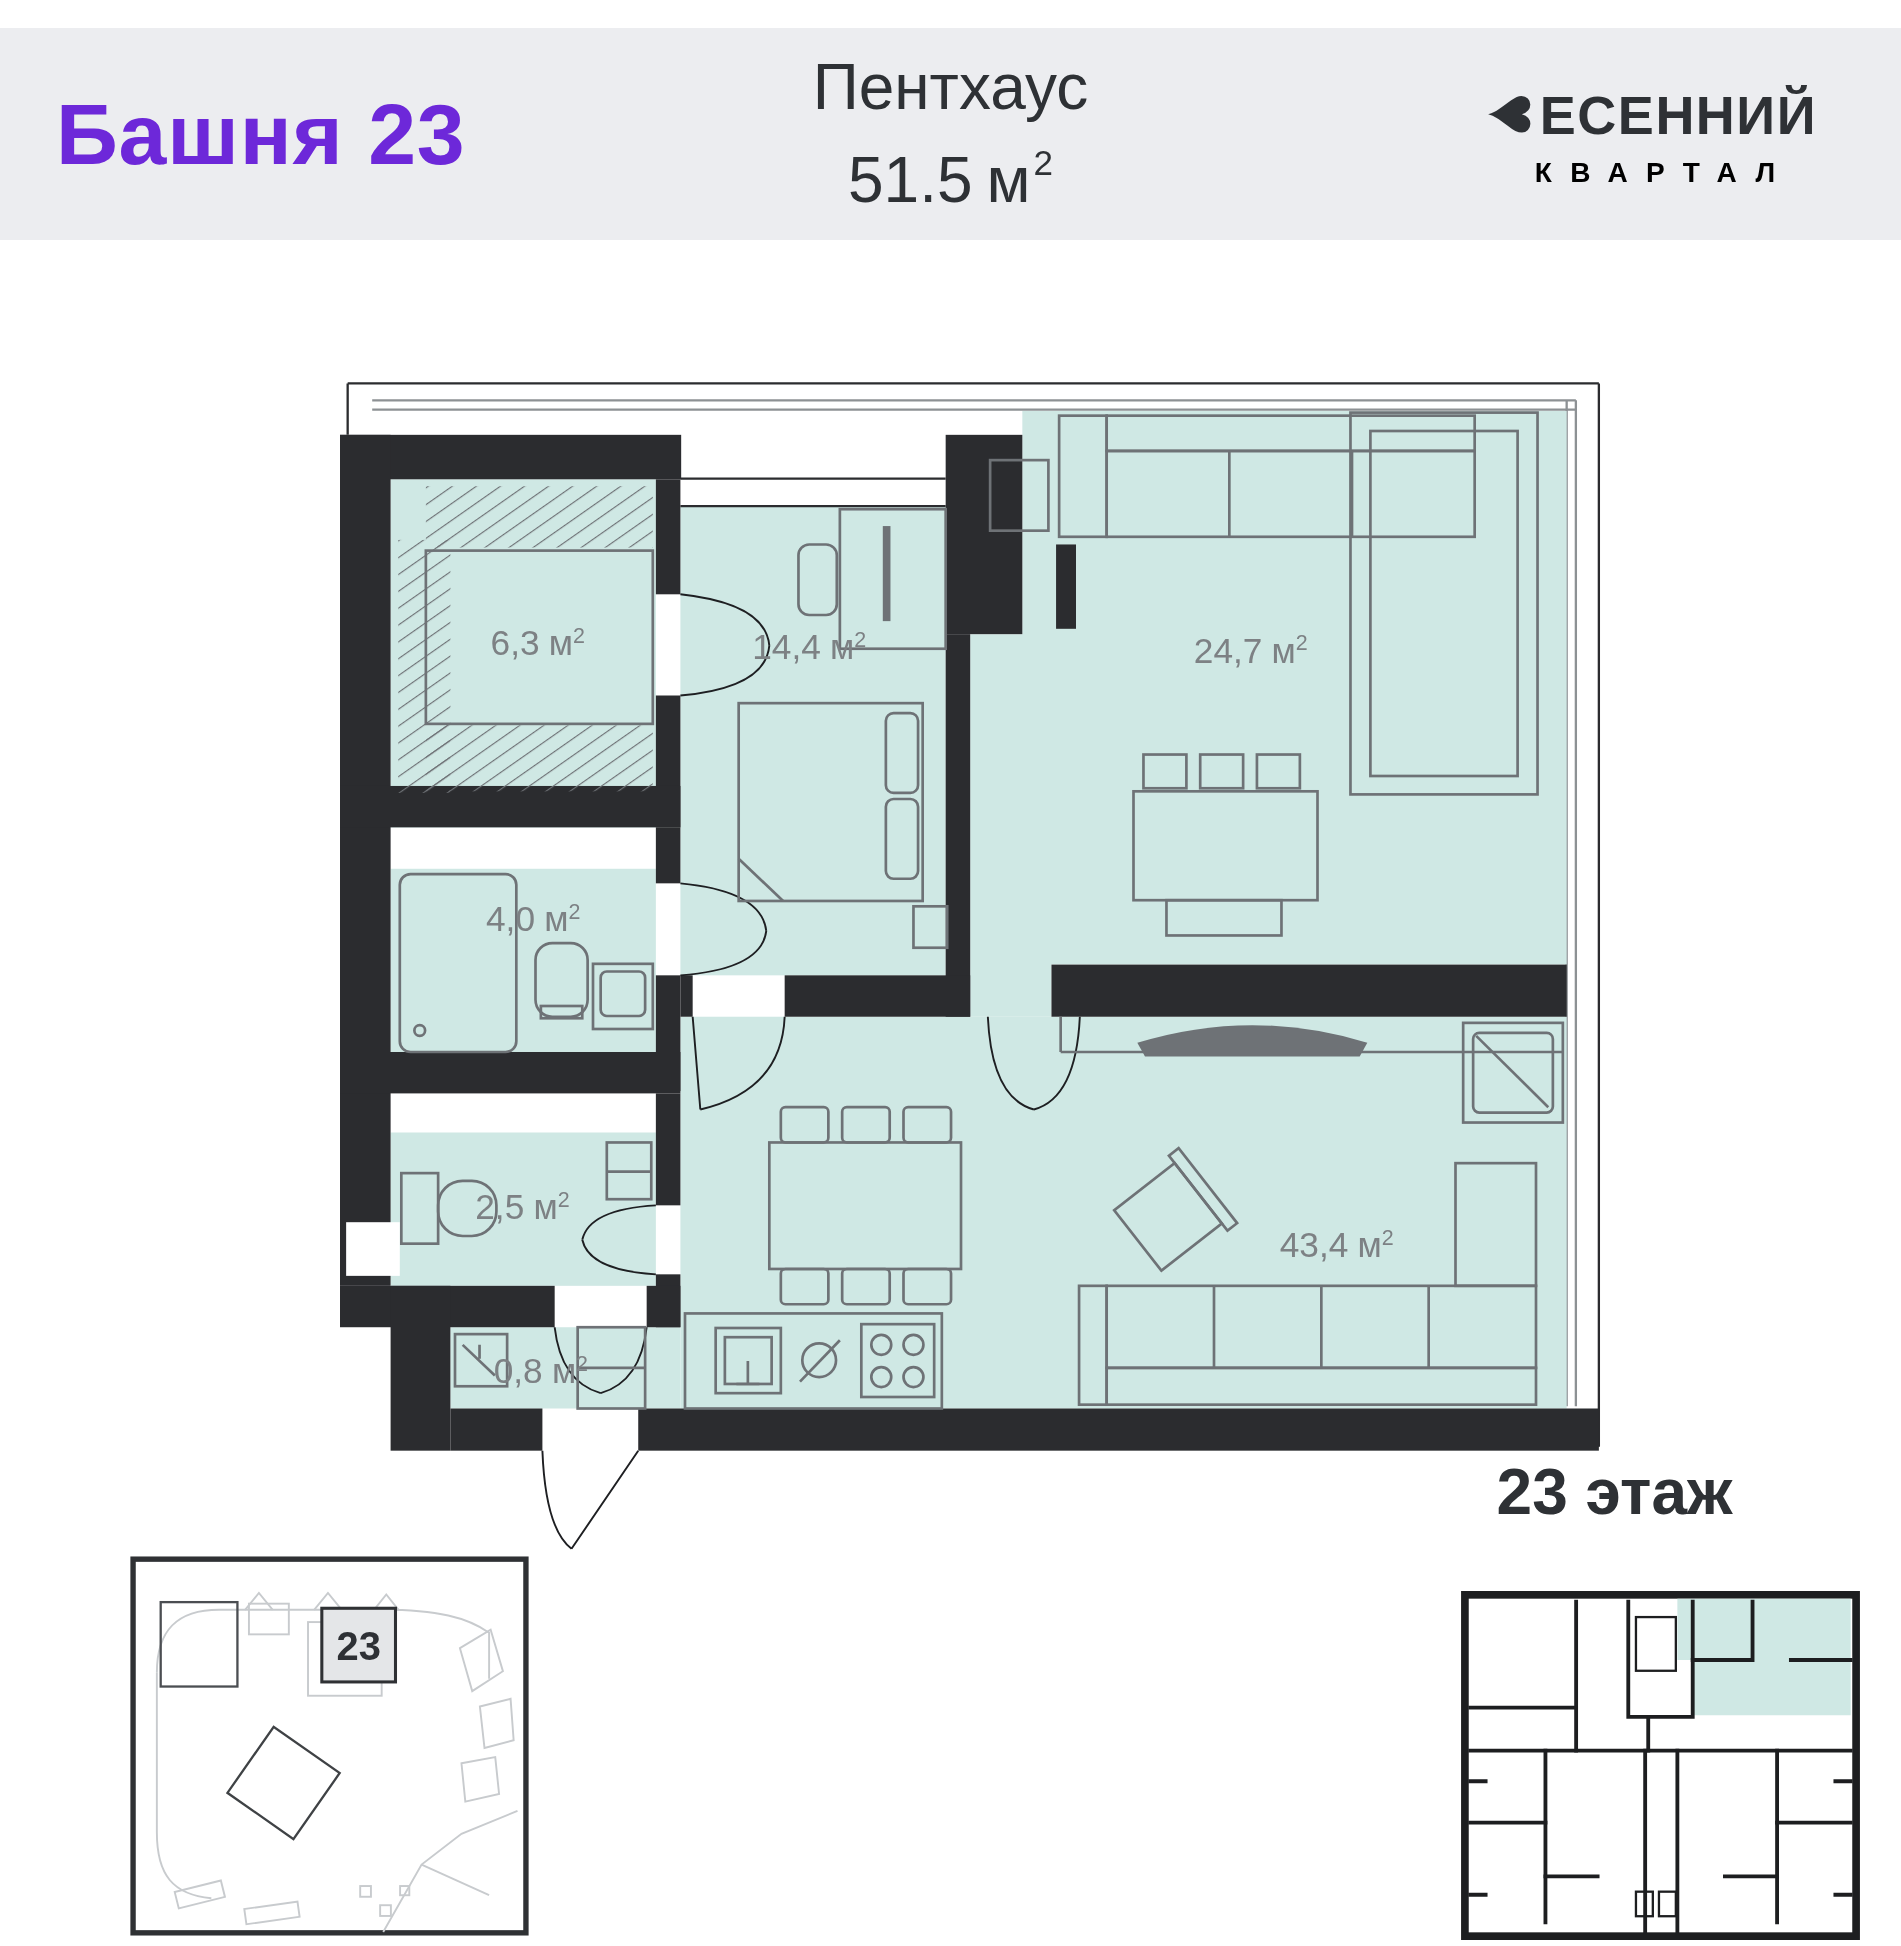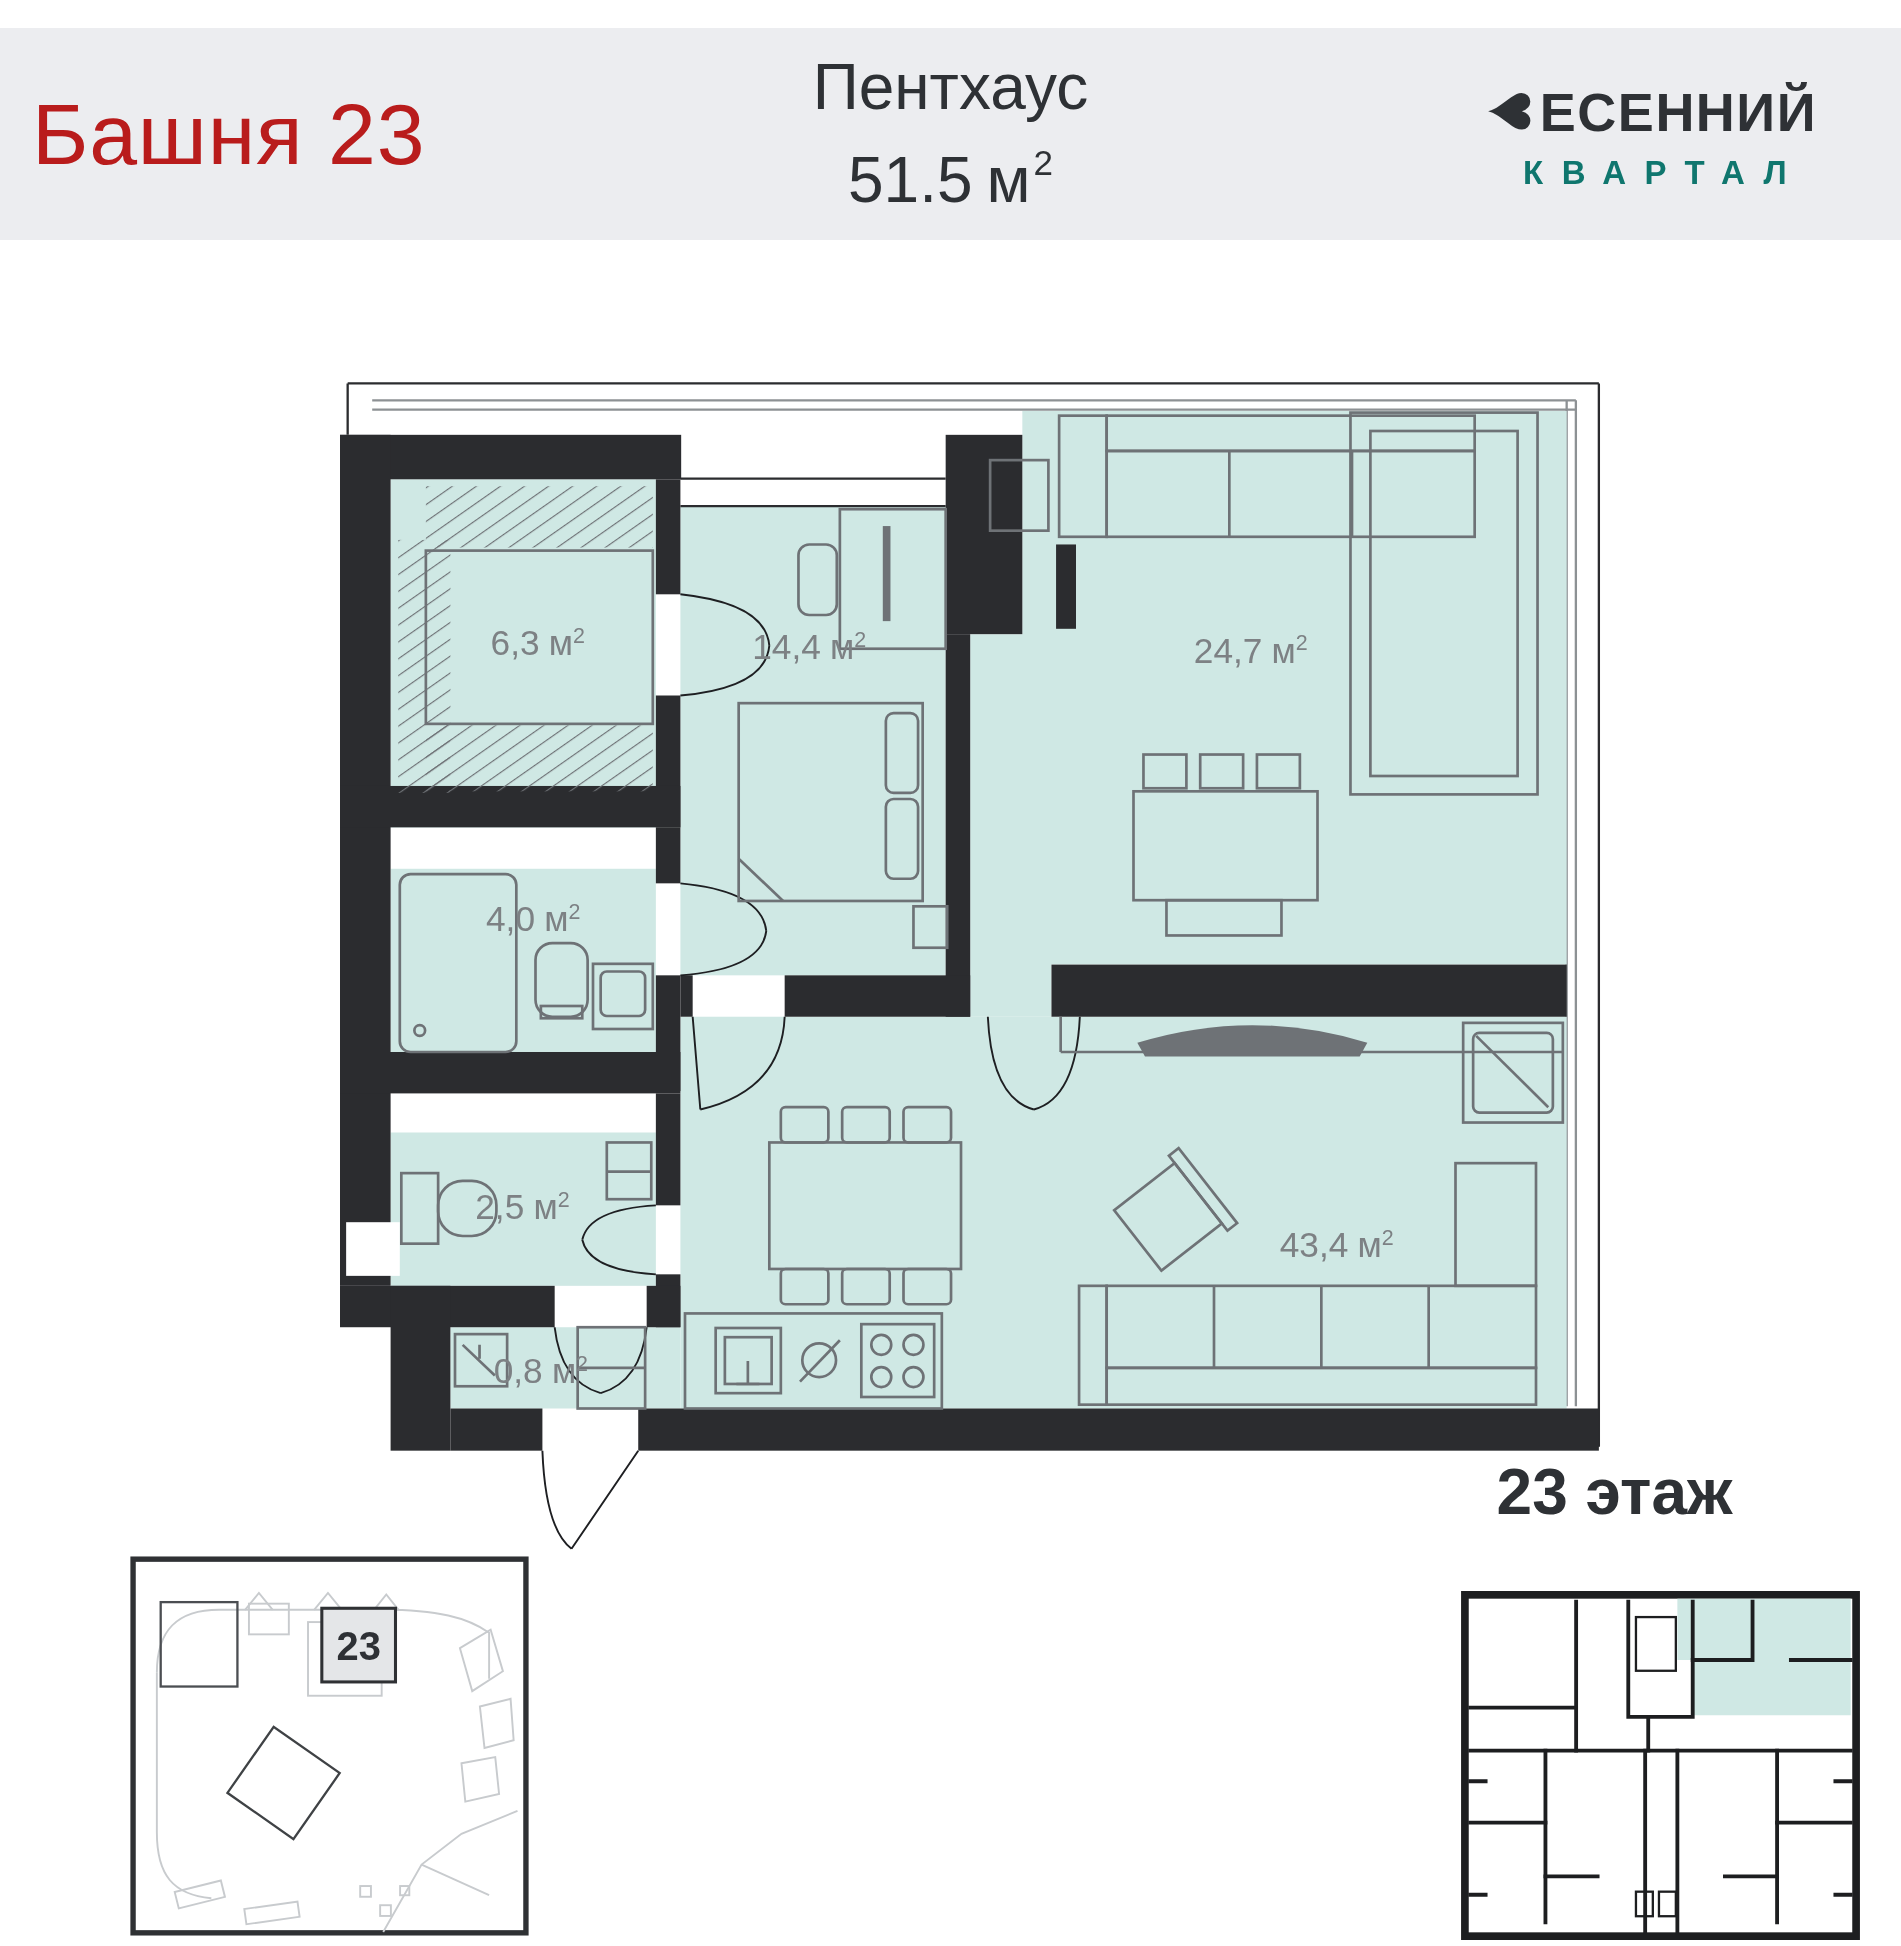--- a/index.html
+++ b/index.html
@@ -1,32 +1,32 @@
 <!DOCTYPE html>
 <html style="font-size:12.3px"><head>
 <meta charset="utf-8">
 <style>
   html,body{margin:0;padding:0;background:#fff;}
   .page{position:relative;width:1901px;height:1947px;background:#ffffff;overflow:hidden;
         font-family:"Liberation Sans",sans-serif;color:#2e3135;}
   
   .header{position:absolute;left:0;top:28px;width:1901px;height:212px;background:#ecedf0;}
-  .tower-title{position:absolute;left:32px;top:50%;transform:translateY(-50%);
-               font-size:86px;font-weight:400;letter-spacing:0.8px;color:#b91c1c;white-space:nowrap;}
+  .tower-title{position:absolute;left:56px;top:50%;transform:translateY(-50%);
+               font-size:86px;font-weight:700;letter-spacing:0.8px;color:#6d28d9;white-space:nowrap;}
   .center-block{position:absolute;left:50%;top:50%;transform:translate(-50%,-50%);
                 text-align:center;font-size:64px;font-weight:500;color:#2e3135;line-height:1.45;}
   .center-block .unit{margin-left:14px;}
   .center-block sup{font-size:35px;position:relative;top:-4.6px;margin-left:3.1px;}
   .logo{position:absolute;right:84px;top:50%;transform:translateY(-50%);text-align:center;}
   .logo-row{display:flex;align-items:center;justify-content:center;}
   .logo-heart{display:inline-block;transform:rotate(90deg);font-size:74px;line-height:69px;
               color:#2e3135;margin-right:3.1px;}
   .logo-wordmark{font-size:54px;font-weight:700;letter-spacing:1.5px;color:#2e3135;}
-  .logo-sub{margin-top:7.7px;font-size:33px;font-weight:700;letter-spacing:18.4px;
-            padding-left:18.4px;color:#0f766e;}
+  .logo-sub{margin-top:7.7px;font-size:28px;font-weight:700;letter-spacing:18.4px;
+            padding-left:18.4px;color:#000000;}
   
   .plan-wrap{position:absolute;left:330px;top:362px;width:1265px;height:1196px;padding-left:10px;}
   .room{fill:#cfe8e4;}
   .wall{fill:#2b2c2f;}
   .furn{fill:none;stroke:#6e7276;stroke-width:3.5;}
   .furnfill{fill:#6e7276;stroke:none;}
   .doorarc{fill:none;stroke:#1e1f22;stroke-width:2.5;}
   .thinline{stroke:#2b2c2f;stroke-width:3;fill:none;}
   .glaze{stroke:#8d9194;stroke-width:3;fill:none;}
   .room-label{font-family:"Liberation Sans",sans-serif;font-size:46px;fill:#7d8184;}

